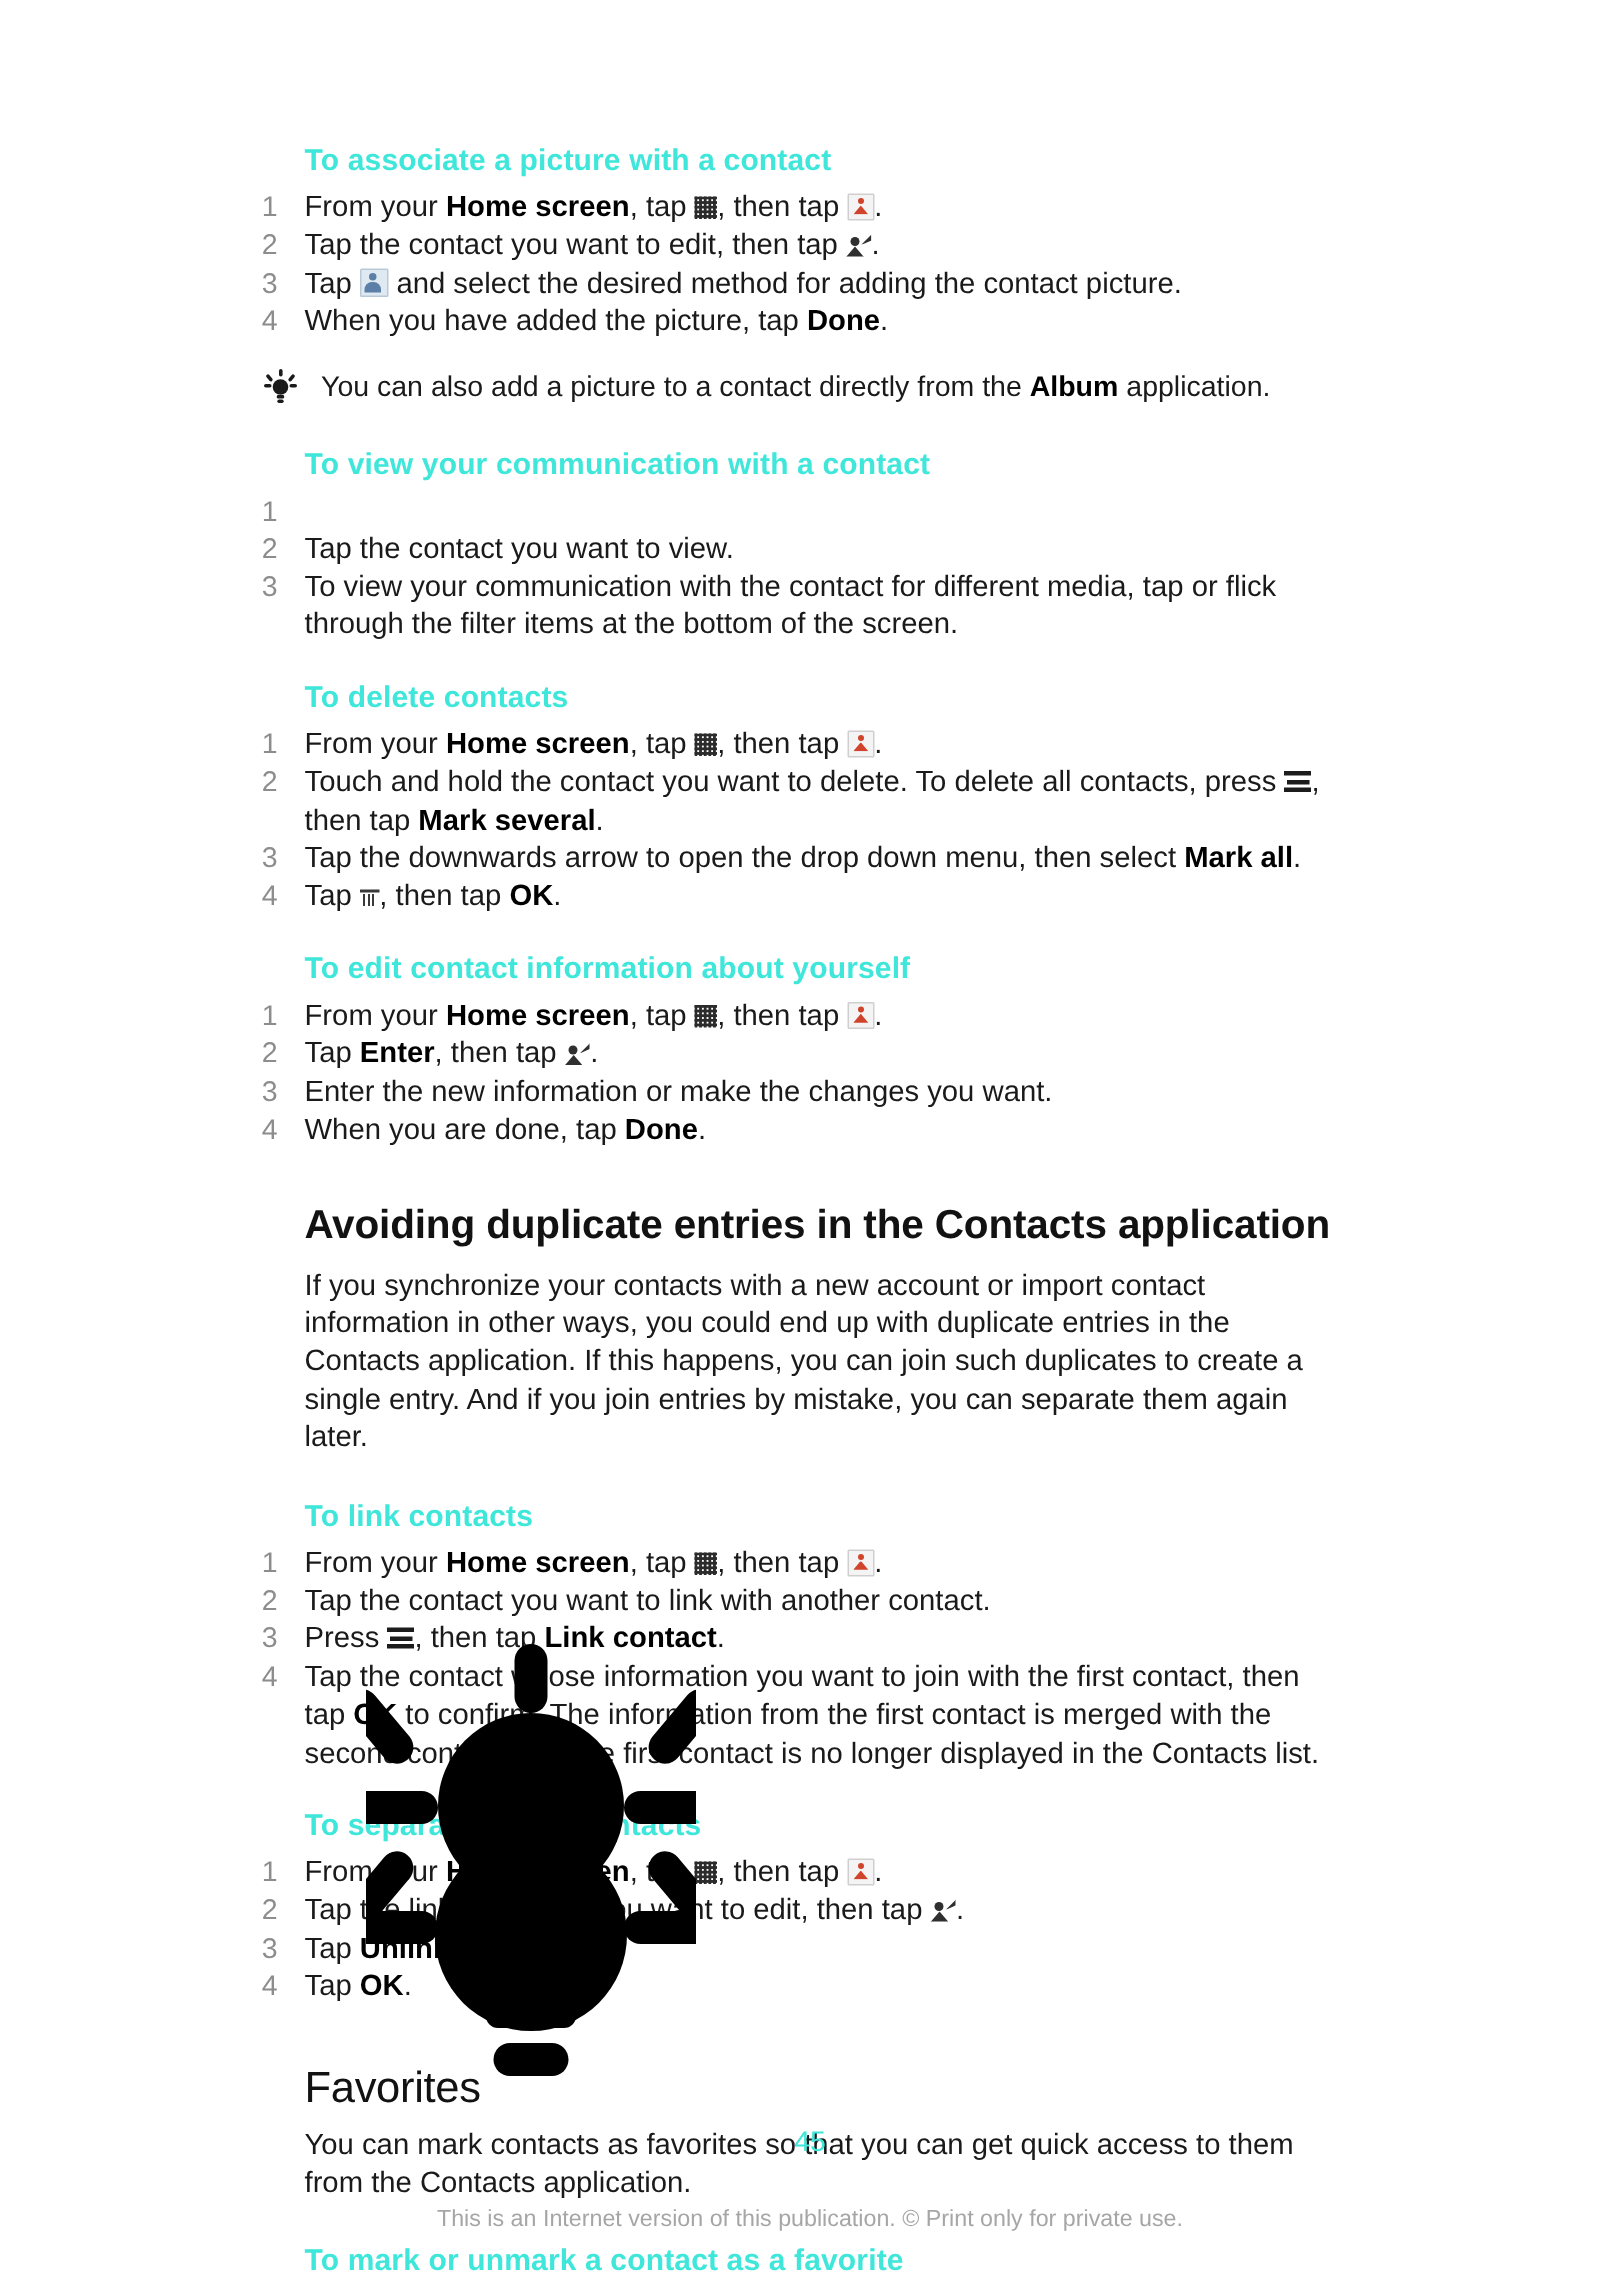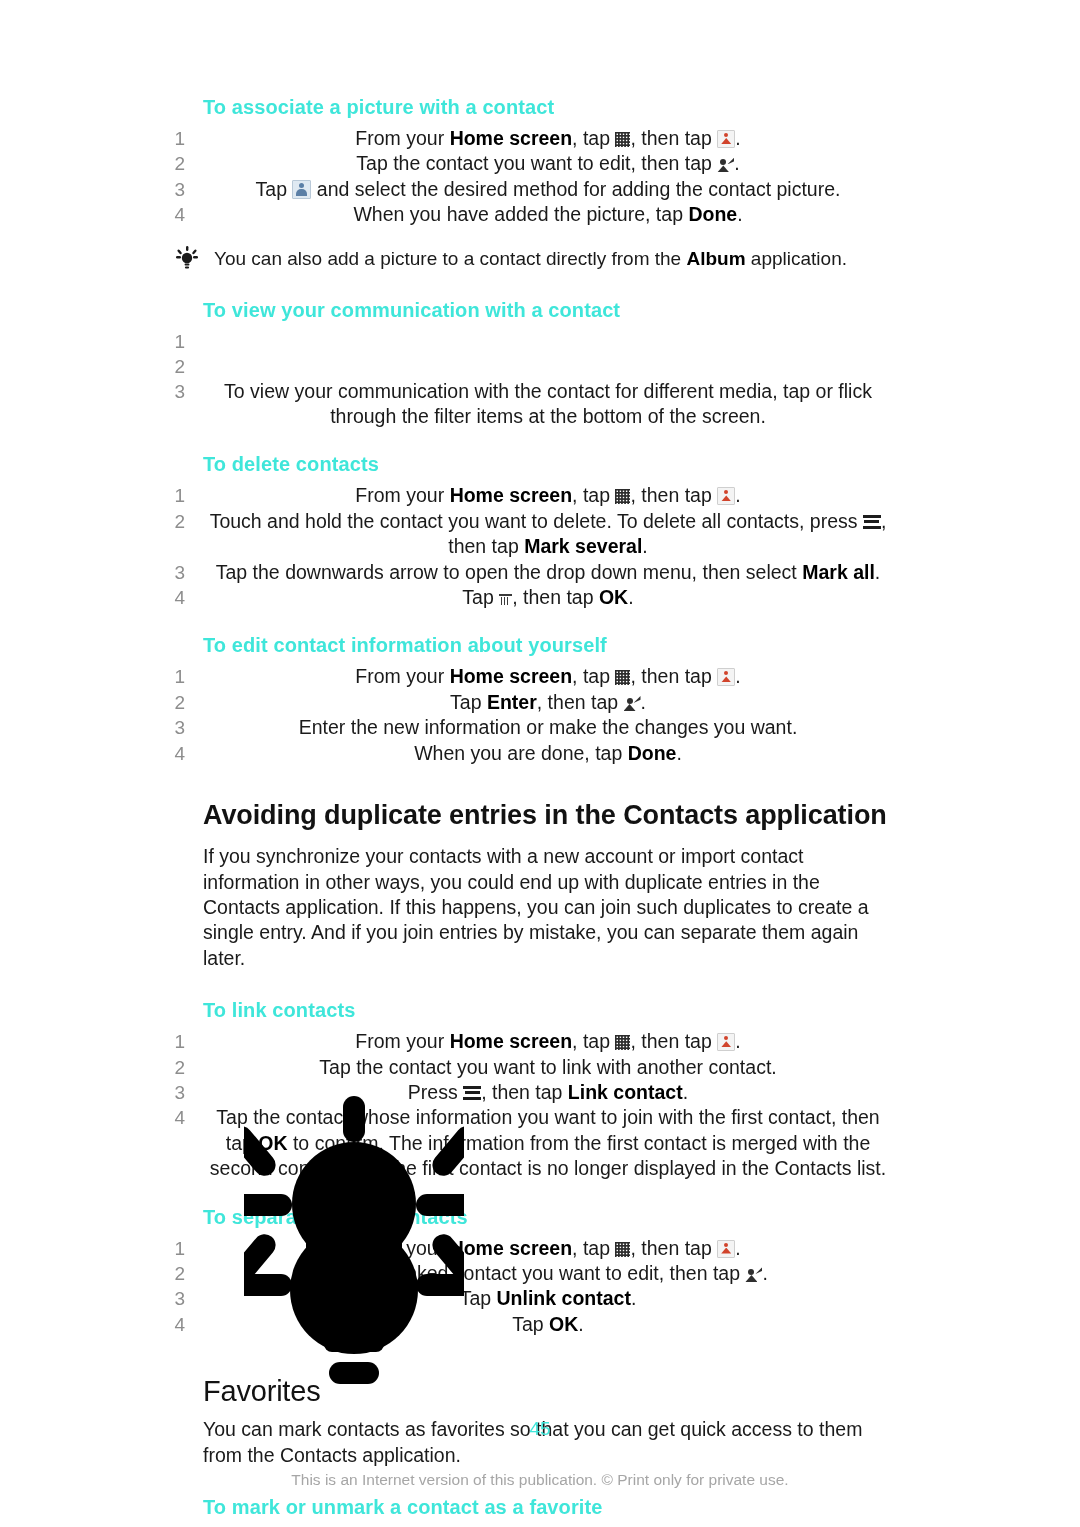--- a/index.html
+++ b/index.html
@@ -82,21 +82,21 @@
   ol.steps > li .num {
     position: absolute;
     left: 0;
     top: 0;
     width: 185px;
     text-align: right;
     color: #8d8d8d;
     font-size: 19px;
     line-height: 25.4px;
   }
-  ol.steps > li .txt { display: block; text-align: center; }
+  ol.steps > li .txt { display: block; }
 
   b { font-weight: bold; color: #000; }
 
   
   .tip-row {
     position: relative;
     margin-left: 176px;
     width: 720px;
     font-size: 19px;
     line-height: 25px;
@@ -304,20 +304,21 @@
             </g>
           </svg></span><span class="tip-text">You can also add a picture to a contact directly from the <b>Album</b> application.</span></div>
       <div class="sp-26"></div>
       <div class="sub-heading">To view your communication with a contact</div>
       <ol class="steps">
         <li>
           <span class="num">1</span>
         </li>
         <li>
           <span class="num">2</span>
+          <span class="txt">Tap the contact you want to view.</span>
         </li>
         <li>
           <span class="num">3</span>
           <span class="txt">To view your communication with the contact for different media, tap or flick through the filter items at the bottom of the screen.</span>
         </li>
       </ol>
       <div class="sp-22"></div>
       <div class="sub-heading">To delete contacts</div>
       <ol class="steps">
         <li>

